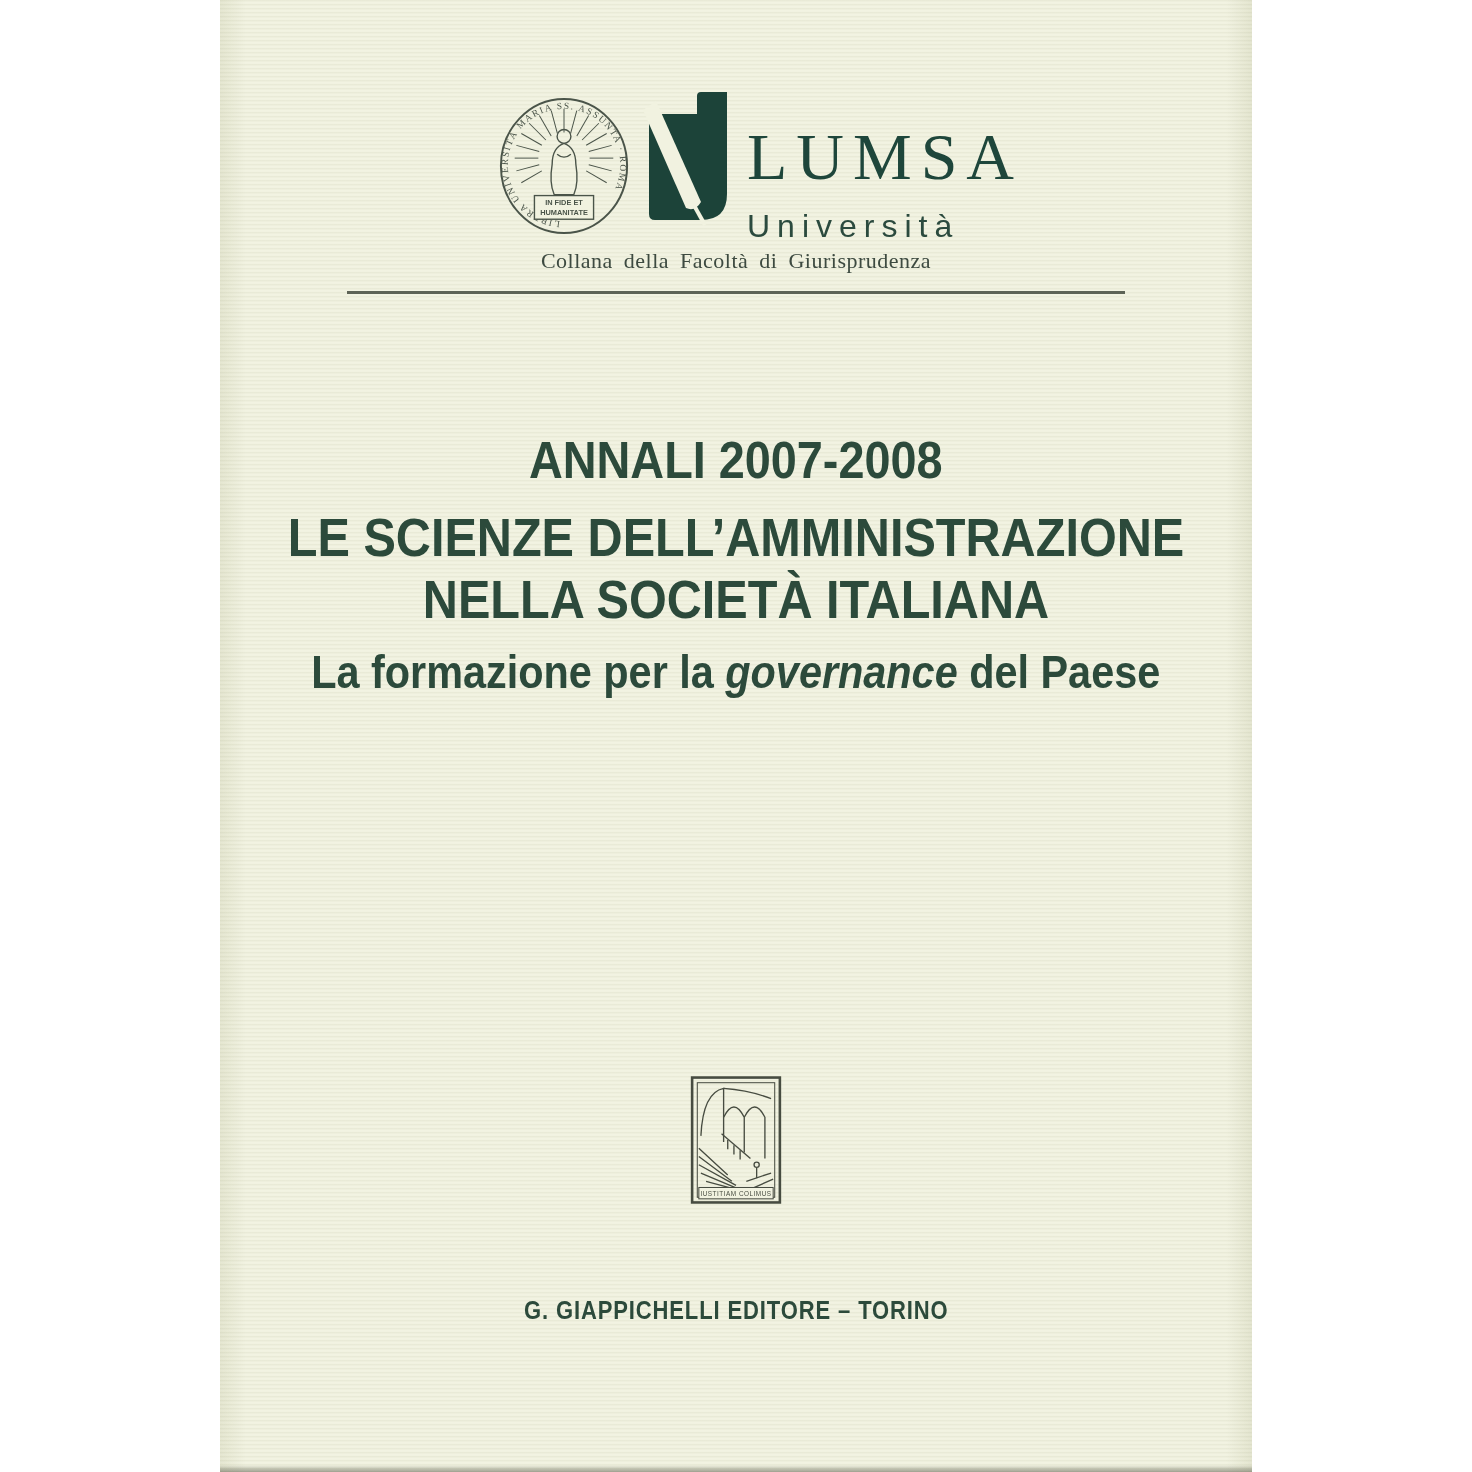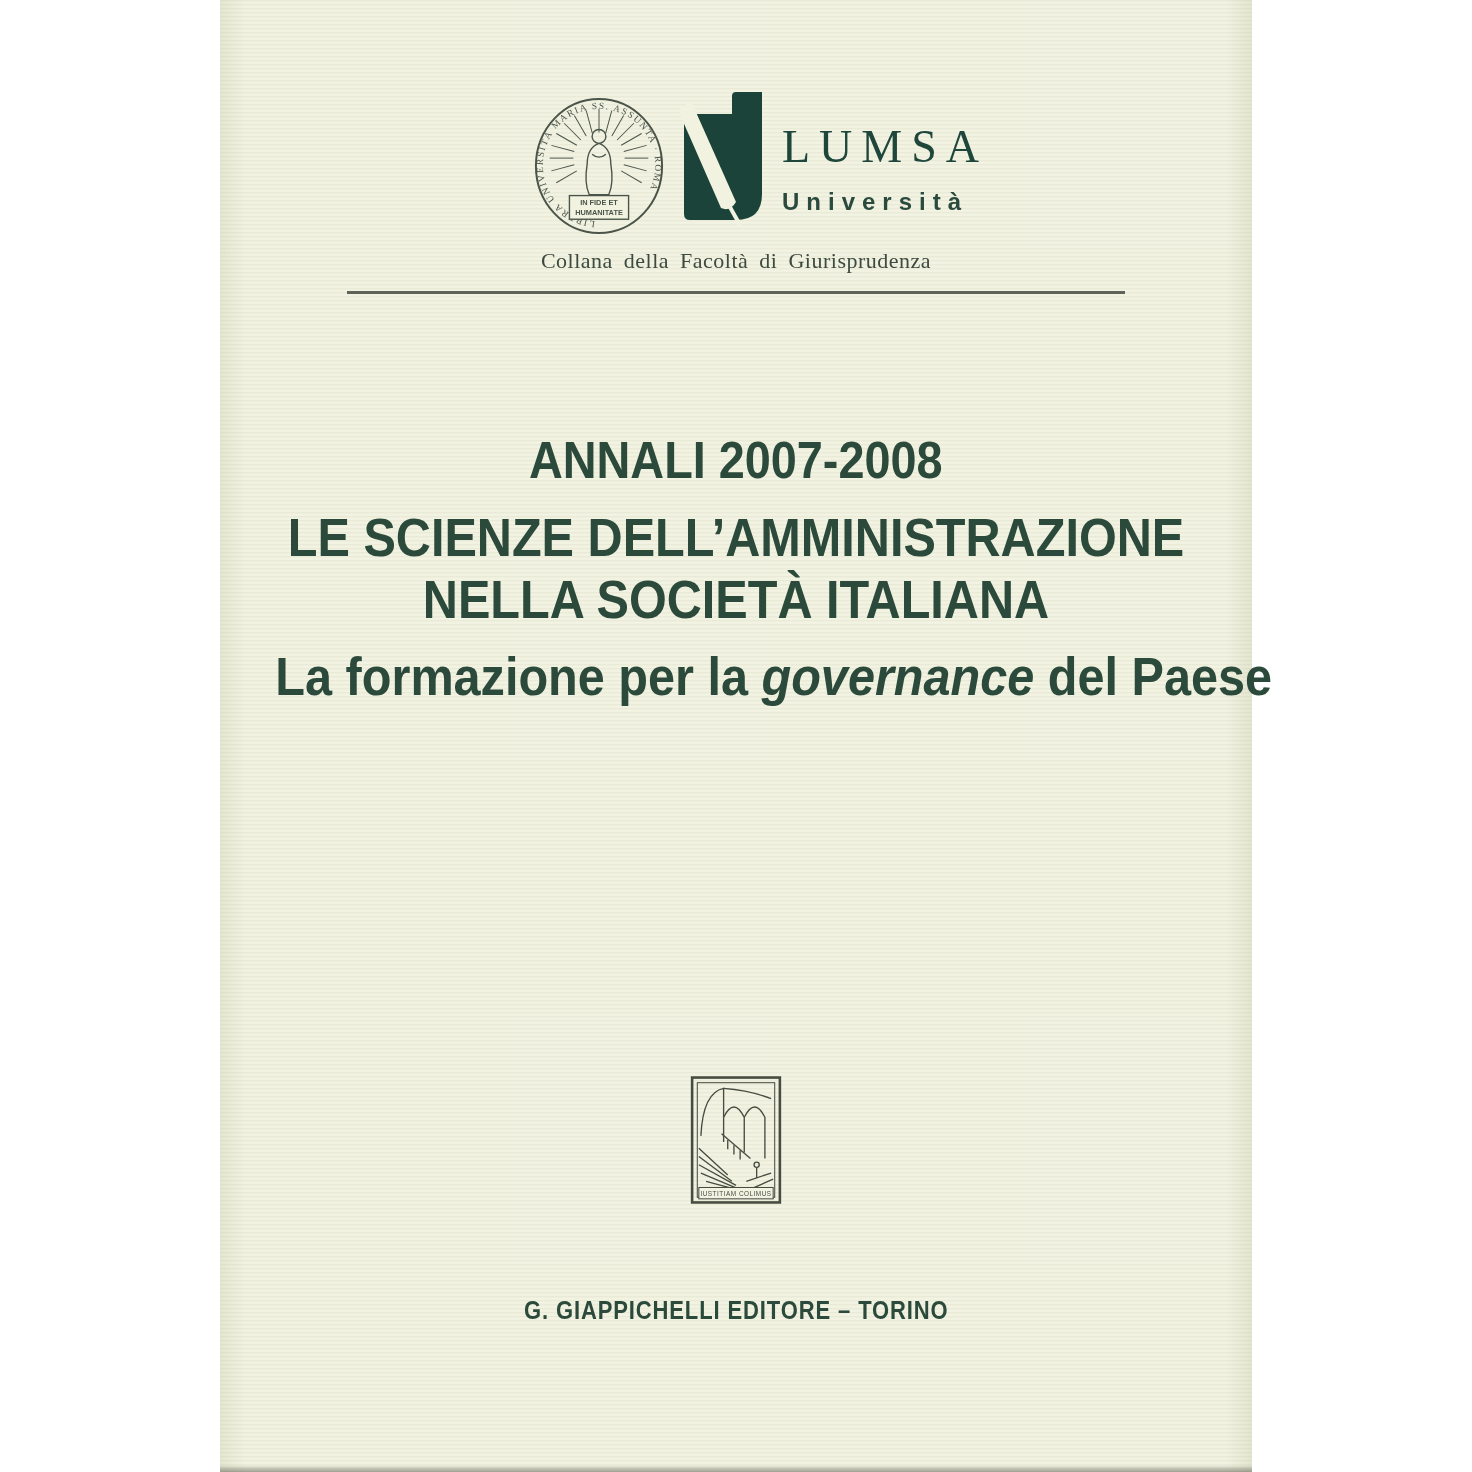--- a/index.html
+++ b/index.html
@@ -24,43 +24,43 @@
   }
 
   .block { position:absolute; left:0; right:0; }
 
   
   .header-row { top:92px; display:flex; justify-content:center; align-items:flex-start;
                 padding-left:46px; }
   .seal-svg { width:138px; height:148px; flex:none; }
   .mark-svg { width:94px; height:134px; flex:none; margin-left:8px; }
   .word-group { text-align:left; margin-left:12px; }
-  .wordmark { font-family:"Liberation Serif", serif; font-size:46px; line-height:1;
+  .wordmark { font-family:"Liberation Serif", serif; font-size:66px; line-height:1;
               letter-spacing:9px; color:#1e463b; margin-top:32px; }
-  .wordmark-sub { font-size:24px; letter-spacing:7px; color:#2b4a3e; margin-top:18px;
-                  font-weight:bold; }
+  .wordmark-sub { font-size:32px; letter-spacing:7px; color:#2b4a3e; margin-top:18px;
+                  font-weight:normal; }
 
   
   .series { top:248px; font-family:"Liberation Serif", serif; font-size:22px;
             color:#3d4a40; letter-spacing:0.5px; word-spacing:5px; }
   .rule { position:absolute; top:291px; left:127px; width:778px; height:3px;
           background:#5d6356; }
 
   .ink { color:#2c4a3b; }
   .cond { display:inline-block; transform:scaleX(0.90); transform-origin:50% 50%;
           white-space:nowrap; }
   .cond88 { display:inline-block; transform:scaleX(0.88); transform-origin:50% 50%;
             white-space:nowrap; }
 
   
   .title-1 { top:430px; font-size:52px; font-weight:bold; }
   .title-2 { top:506px; font-size:54px; font-weight:bold; }
   .title-3 { top:568px; font-size:54px; font-weight:bold; }
 
-  .subtitle { top:645px; font-size:54px; font-weight:bold; }
+  .subtitle { top:645px; font-size:46px; font-weight:bold; }
   .subtitle .it { font-style:italic; }
 
   .byline { top:770px; font-size:31px; font-weight:bold; font-style:italic; }
   .editor { top:814px; font-size:35px; font-weight:bold; letter-spacing:2px; }
 
   
   .emblem-wrap { top:1076px; }
   .emblem-svg { width:92px; height:128px; }
   .imprint { top:1296px; font-size:25px; font-weight:bold; letter-spacing:1px; }
 </style>

